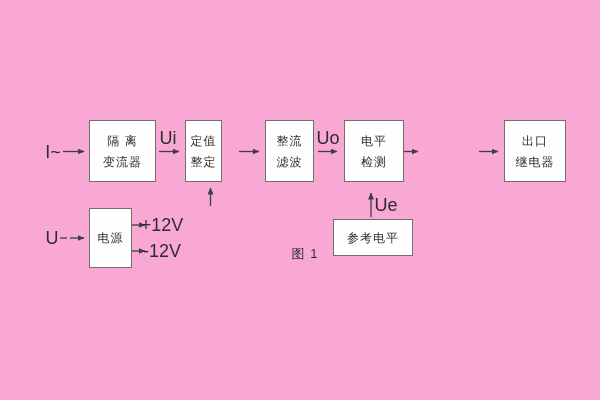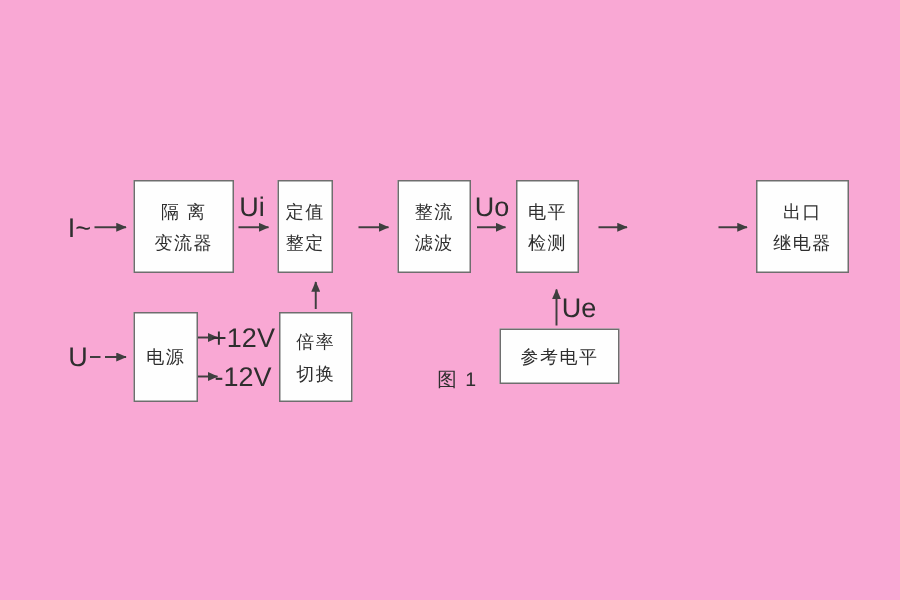--- a/index.html
+++ b/index.html
@@ -56,39 +56,35 @@
   <div class="box" style="left:185px;top:120px;width:37px;height:62px">
     <span>定值</span>
     <span>整定</span>
   </div>
 
   <div class="box" style="left:265px;top:120px;width:49px;height:62px">
     <span>整流</span>
     <span>滤波</span>
   </div>
 
-  <div class="box" style="left:344px;top:120px;width:42px;height:62px">
+  <div class="box" style="left:344px;top:120px;width:60px;height:62px">
     <span>电平</span>
     <span>检测</span>
   </div>
 
 
   <div class="box" style="left:504px;top:120px;width:62px;height:62px">
     <span>出口</span>
     <span>继电器</span>
   </div>
 
   <div class="box" style="left:89px;top:208px;width:43px;height:60px">
     <span>电源</span>
   </div>
 
-  <div class="box" style="left:186px;top:208px;width:49px;height:60px">
-    <span>倍率</span>
-    <span>切换</span>
-  </div>
 
   <div class="box" style="left:333px;top:219px;width:80px;height:37px">
     <span>参考电平</span>
   </div>
 
   <span class="lbl" style="left:53px;top:152px">I~</span>
   <span class="lbl" style="left:52px;top:238px">U</span>
   <span class="lbl" style="left:168px;top:138px">Ui</span>
   <span class="lbl" style="left:328px;top:138px">Uo</span>
   <span class="lbl" style="left:386px;top:205px">Ue</span>

